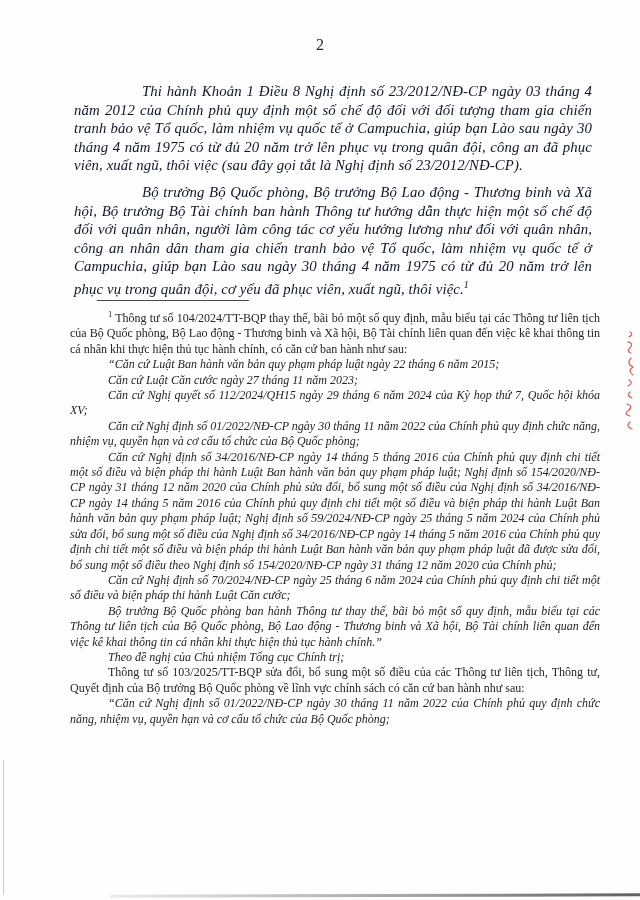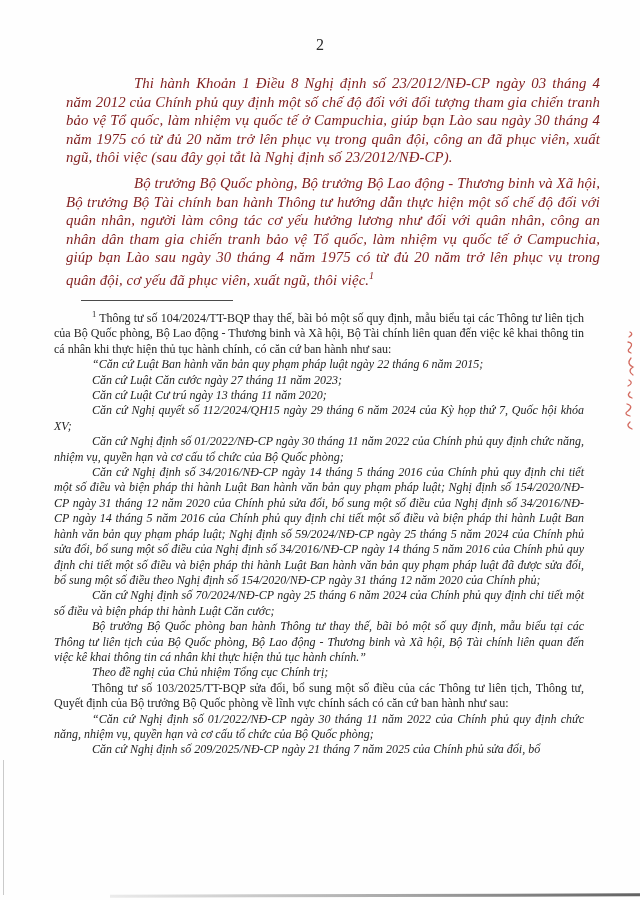--- a/index.html
+++ b/index.html
@@ -13,33 +13,33 @@
   }
   .page-number{
     position:absolute;top:36px;left:0;right:0;
     text-align:center;
     font-size:16px;color:#2a2a2a;
   }
   .doc-body{
     position:absolute;left:66px;top:74px;width:534px;
   }
   .para{
-    margin:0;
+    margin:8px;
     font-style:italic;
     font-size:14.8px;
     line-height:18.6px;
     text-align:justify;
     text-indent:68px;
-    color:#7f1d1d;
+    color:#0f172a;
     letter-spacing:.1px;
   }
   .para + .para{margin-top:7px;}
   .fnref{font-size:10px;font-style:italic;}
   .footnote{
-    position:absolute;left:54px;top:300px;width:530px;
+    position:absolute;left:70px;top:300px;width:530px;
     font-size:12px;
     line-height:15.4px;
     text-align:justify;
     color:#242424;
   }
   .fn-sep{
     width:152px;height:0;
     border-top:1.4px solid #4a4a4a;
     margin:0 0 6px 27px;
   }
@@ -70,30 +70,28 @@
   <div class="doc-body">
     <p class="para">Thi hành Khoản 1 Điều 8 Nghị định số 23/2012/NĐ-CP ngày 03 tháng 4 năm 2012 của Chính phủ quy định một số chế độ đối với đối tượng tham gia chiến tranh bảo vệ Tổ quốc, làm nhiệm vụ quốc tế ở Campuchia, giúp bạn Lào sau ngày 30 tháng 4 năm 1975 có từ đủ 20 năm trở lên phục vụ trong quân đội, công an đã phục viên, xuất ngũ, thôi việc (sau đây gọi tắt là Nghị định số 23/2012/NĐ-CP).</p>
     <p class="para"><span>Bộ trưởng Bộ Quốc phòng, Bộ trưởng Bộ Lao động - Thương binh và Xã hội, Bộ trưởng Bộ Tài chính ban hành Thông tư hướng dẫn thực hiện một số chế độ đối với quân nhân, người làm công tác cơ yếu hưởng lương như đối với quân nhân, công an nhân dân tham gia chiến tranh bảo vệ Tổ quốc, làm nhiệm vụ quốc tế ở Campuchia, giúp bạn Lào sau ngày 30 tháng 4 năm 1975 có từ đủ 20 năm trở lên phục vụ trong quân đội, cơ yếu đã phục viên, xuất ngũ, thôi việc.</span><sup class="fnref">1</sup></p>
   </div>
 
   <div class="footnote">
     <div class="fn-sep"></div>
     <p class="fn-para"><sup class="fn-marker">1</sup> <span>Thông tư số 104/2024/TT-BQP thay thế, bãi bỏ một số quy định, mẫu biểu tại các Thông tư liên tịch của Bộ Quốc phòng, Bộ Lao động - Thương binh và Xã hội, Bộ Tài chính liên quan đến việc kê khai thông tin cá nhân khi thực hiện thủ tục hành chính, có căn cứ ban hành như sau:</span></p>
     <p class="fn-para fn-quote">“Căn cứ Luật Ban hành văn bản quy phạm pháp luật ngày 22 tháng 6 năm 2015;</p>
     <p class="fn-para fn-quote">Căn cứ Luật Căn cước ngày 27 tháng 11 năm 2023;</p>
-    <p class="fn-para fn-quote">Căn cứ Luật Cư trú ngày 13 tháng 11 năm 2020;</p>
     <p class="fn-para fn-quote">Căn cứ Nghị quyết số 112/2024/QH15 ngày 29 tháng 6 năm 2024 của Kỳ họp thứ 7, Quốc hội khóa XV;</p>
     <p class="fn-para fn-quote">Căn cứ Nghị định số 01/2022/NĐ-CP ngày 30 tháng 11 năm 2022 của Chính phủ quy định chức năng, nhiệm vụ, quyền hạn và cơ cấu tổ chức của Bộ Quốc phòng;</p>
     <p class="fn-para fn-quote">Căn cứ Nghị định số 34/2016/NĐ-CP ngày 14 tháng 5 tháng 2016 của Chính phủ quy định chi tiết một số điều và biện pháp thi hành Luật Ban hành văn bản quy phạm pháp luật; Nghị định số 154/2020/NĐ- CP ngày 31 tháng 12 năm 2020 của Chính phủ sửa đổi, bổ sung một số điều của Nghị định số 34/2016/NĐ-CP ngày 14 tháng 5 năm 2016 của Chính phủ quy định chi tiết một số điều và biện pháp thi hành Luật Ban hành văn bản quy phạm pháp luật; Nghị định số 59/2024/NĐ-CP ngày 25 tháng 5 năm 2024 của Chính phủ sửa đổi, bổ sung một số điều của Nghị định số 34/2016/NĐ-CP ngày 14 tháng 5 năm 2016 của Chính phủ quy định chi tiết một số điều và biện pháp thi hành Luật Ban hành văn bản quy phạm pháp luật đã được sửa đổi, bổ sung một số điều theo Nghị định số 154/2020/NĐ-CP ngày 31 tháng 12 năm 2020 của Chính phủ;</p>
     <p class="fn-para fn-quote">Căn cứ Nghị định số 70/2024/NĐ-CP ngày 25 tháng 6 năm 2024 của Chính phủ quy định chi tiết một số điều và biện pháp thi hành Luật Căn cước;</p>
     <p class="fn-para fn-quote">Bộ trưởng Bộ Quốc phòng ban hành Thông tư thay thế, bãi bỏ một số quy định, mẫu biểu tại các Thông tư liên tịch của Bộ Quốc phòng, Bộ Lao động - Thương binh và Xã hội, Bộ Tài chính liên quan đến việc kê khai thông tin cá nhân khi thực hiện thủ tục hành chính.”</p>
     <p class="fn-para fn-quote">Theo đề nghị của Chủ nhiệm Tổng cục Chính trị;</p>
     <p class="fn-para">Thông tư số 103/2025/TT-BQP sửa đổi, bổ sung một số điều của các Thông tư liên tịch, Thông tư, Quyết định của Bộ trưởng Bộ Quốc phòng về lĩnh vực chính sách có căn cứ ban hành như sau:</p>
     <p class="fn-para fn-quote">“Căn cứ Nghị định số 01/2022/NĐ-CP ngày 30 tháng 11 năm 2022 của Chính phủ quy định chức năng, nhiệm vụ, quyền hạn và cơ cấu tổ chức của Bộ Quốc phòng;</p>
-    <p class="fn-para fn-quote">Căn cứ Nghị định số 209/2025/NĐ-CP ngày 21 tháng 7 năm 2025 của Chính phủ sửa đổi, bổ</p>
   </div>
 
   <svg class="red-ink" width="22" height="110" viewBox="0 0 22 110">
     <g stroke="#c4392b" stroke-width="1.3" fill="none" stroke-linecap="round">
       <path d="M12 4 q4 2 -1 5"></path>
       <path d="M10 14 q6 1 2 6 q-4 3 1 5"></path>
       <path d="M13 30 q-5 6 2 9 q-6 4 0 8"></path>
       <path d="M11 52 q5 3 -1 6"></path>
       <path d="M12 64 q-4 4 2 6"></path>
       <path d="M9 76 q7 2 1 7 q-5 3 2 5"></path>

